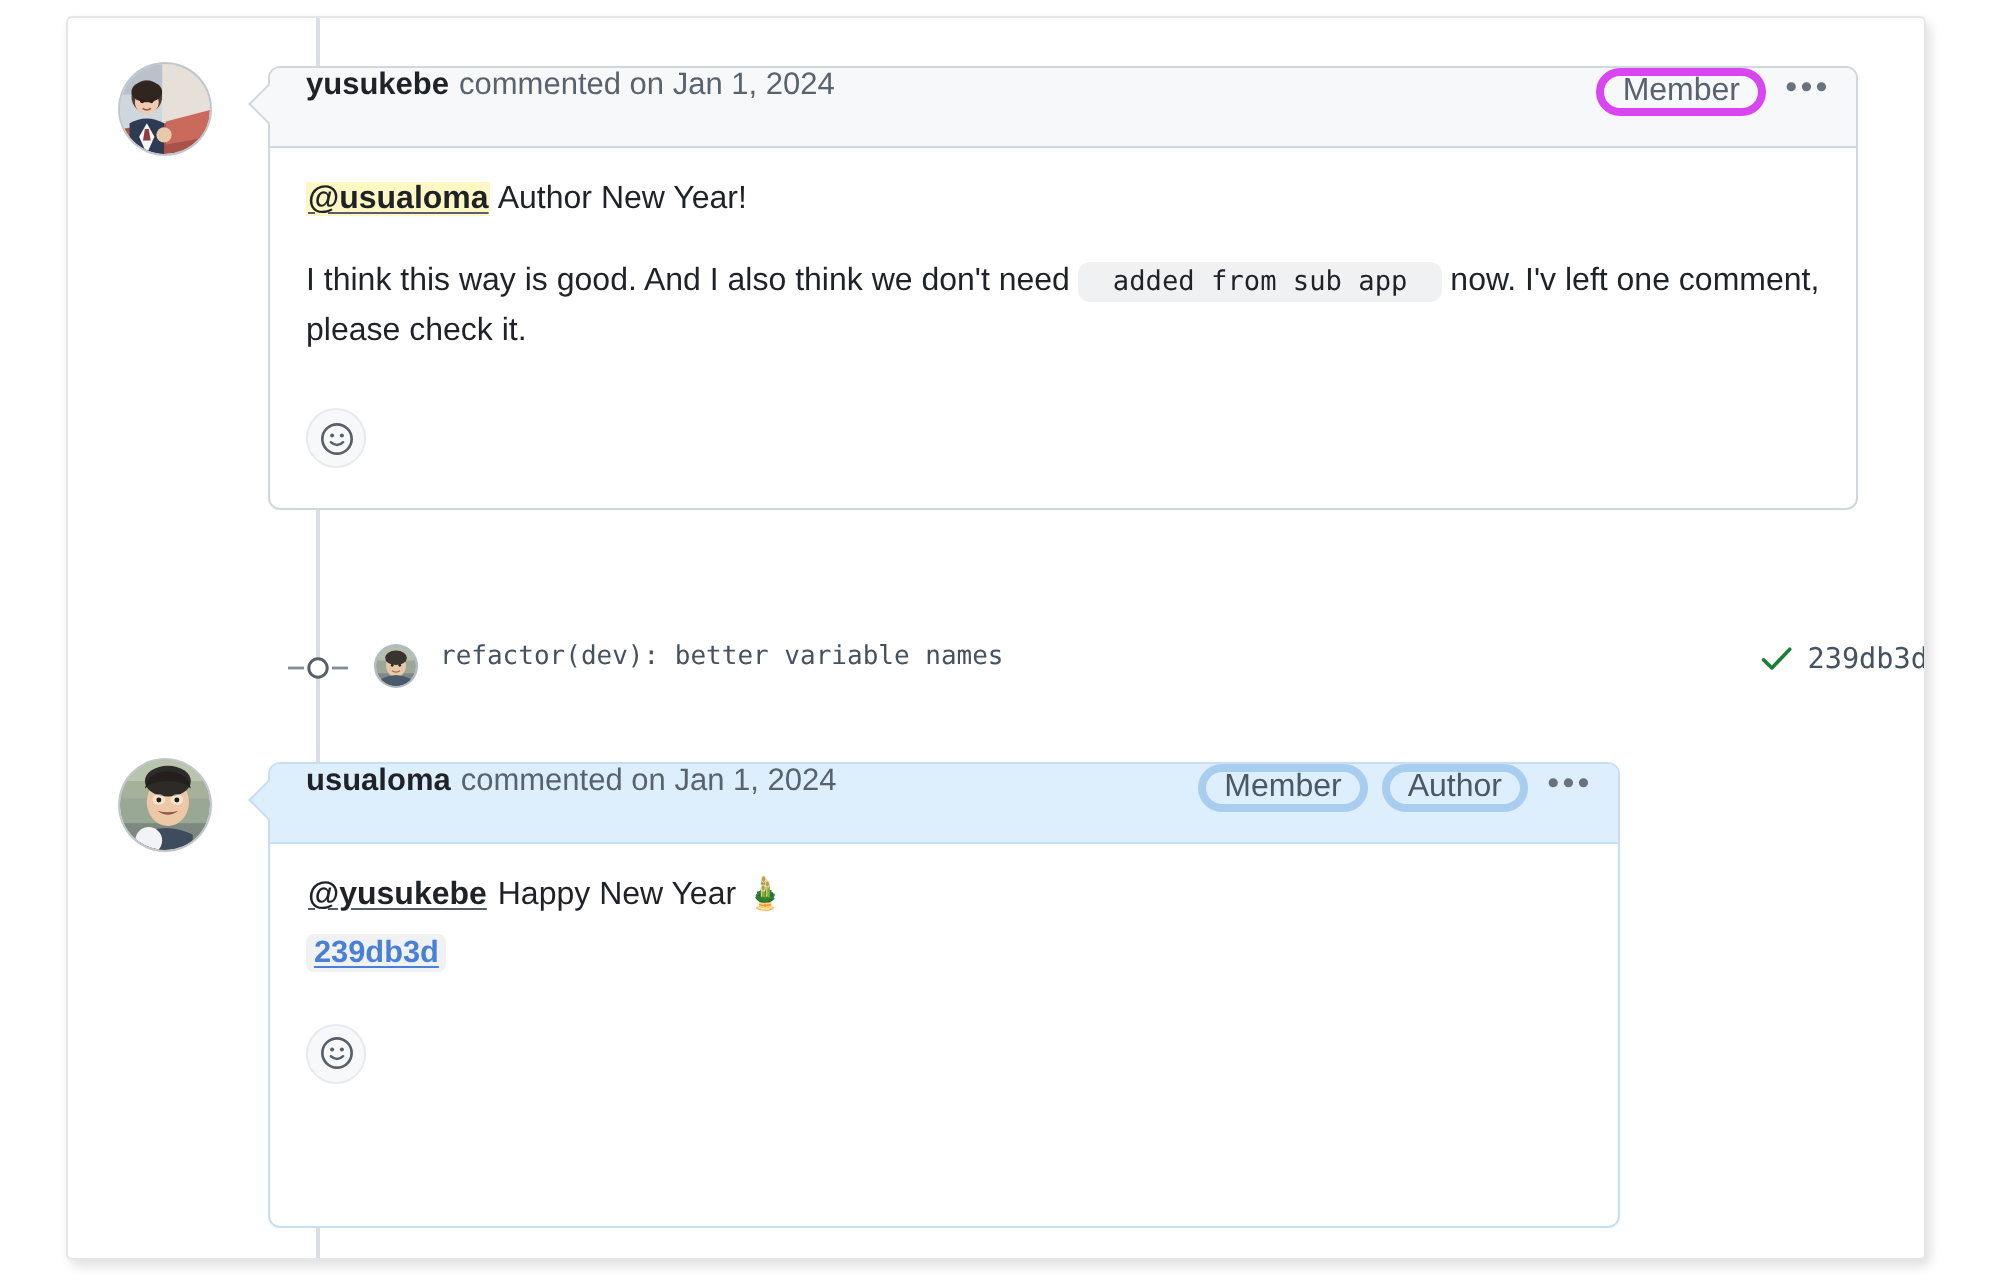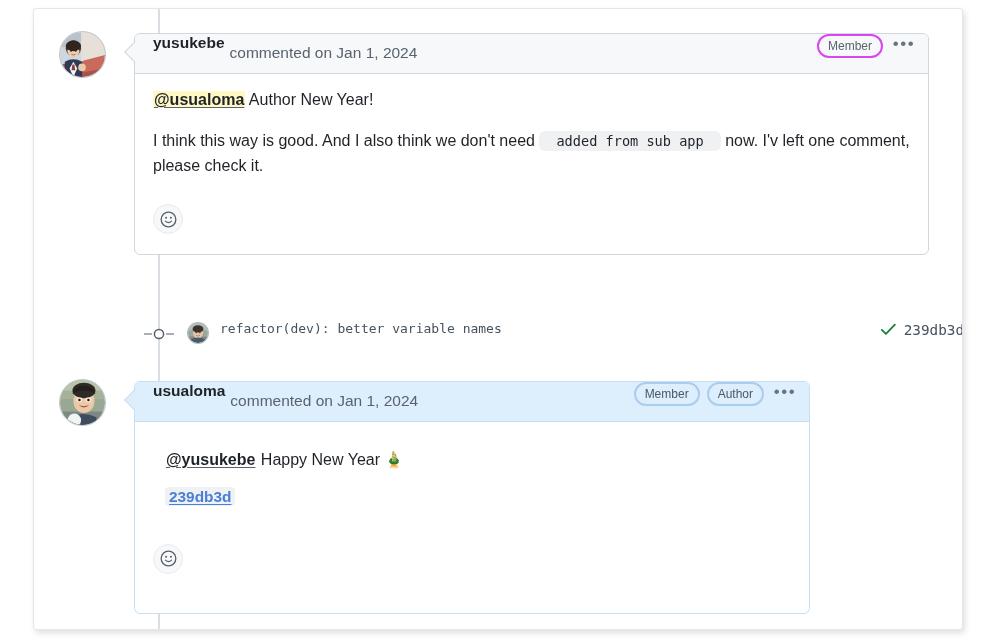--- a/index.html
+++ b/index.html
@@ -79,33 +79,33 @@
     border-top-left-radius: 5px;
     border-top-right-radius: 5px;
     font-size: 15.5px;
     color: #59636e;
     white-space: nowrap;
   }
   .comment-header.grey { background: #f6f8fa; border-bottom: 1px solid #d0d7de; }
   .comment-header.blue { background: #ddeefc; border-bottom: 1px solid #c6dff4; }
 
   .author-name { font-weight: 700; color: #1f2328; }
-  .header-meta { margin-left: 5px; margin-top: 10px; }
+  .header-meta { margin-left: 5px; }
   .header-spacer { flex: 1 1 auto; }
 
   .badge {
     display: inline-flex;
     align-items: center;
     height: 24px;
     padding: 0 9px;
     margin-left: 7px;
     border-radius: 12px;
-    font-size: 12px;
+    font-size: 16px;
     color: #59636e;
-    border: 2px solid #d946ef;
+    border: 4px solid #d946ef;
     background: transparent;
     line-height: 1;
   }
   .badge.on-blue { border-color: #a9cdee; color: #4c5864; }
 
   .kebab {
     display: inline-flex;
     align-items: center;
     justify-content: center;
     width: 26px; height: 26px;
@@ -117,21 +117,21 @@
     padding-bottom: 7px;
   }
 
   .comment-body {
     padding: 14px 18px 0 18px;
     font-size: 16px;
     line-height: 1.55;
     color: #1f2328;
   }
   .comment-body p { margin: 0 0 16px 0; }
-  .comment-body p.tight { margin: 12px; }
+  .comment-body p.tight { margin: 0; }
 
   .mention {
     font-weight: 700;
     color: #1f2328;
     background: #fff8c5;
     text-decoration: underline;
     text-decoration-color: #57606a;
     text-underline-offset: 2px;
     padding: 0 1px;
   }

